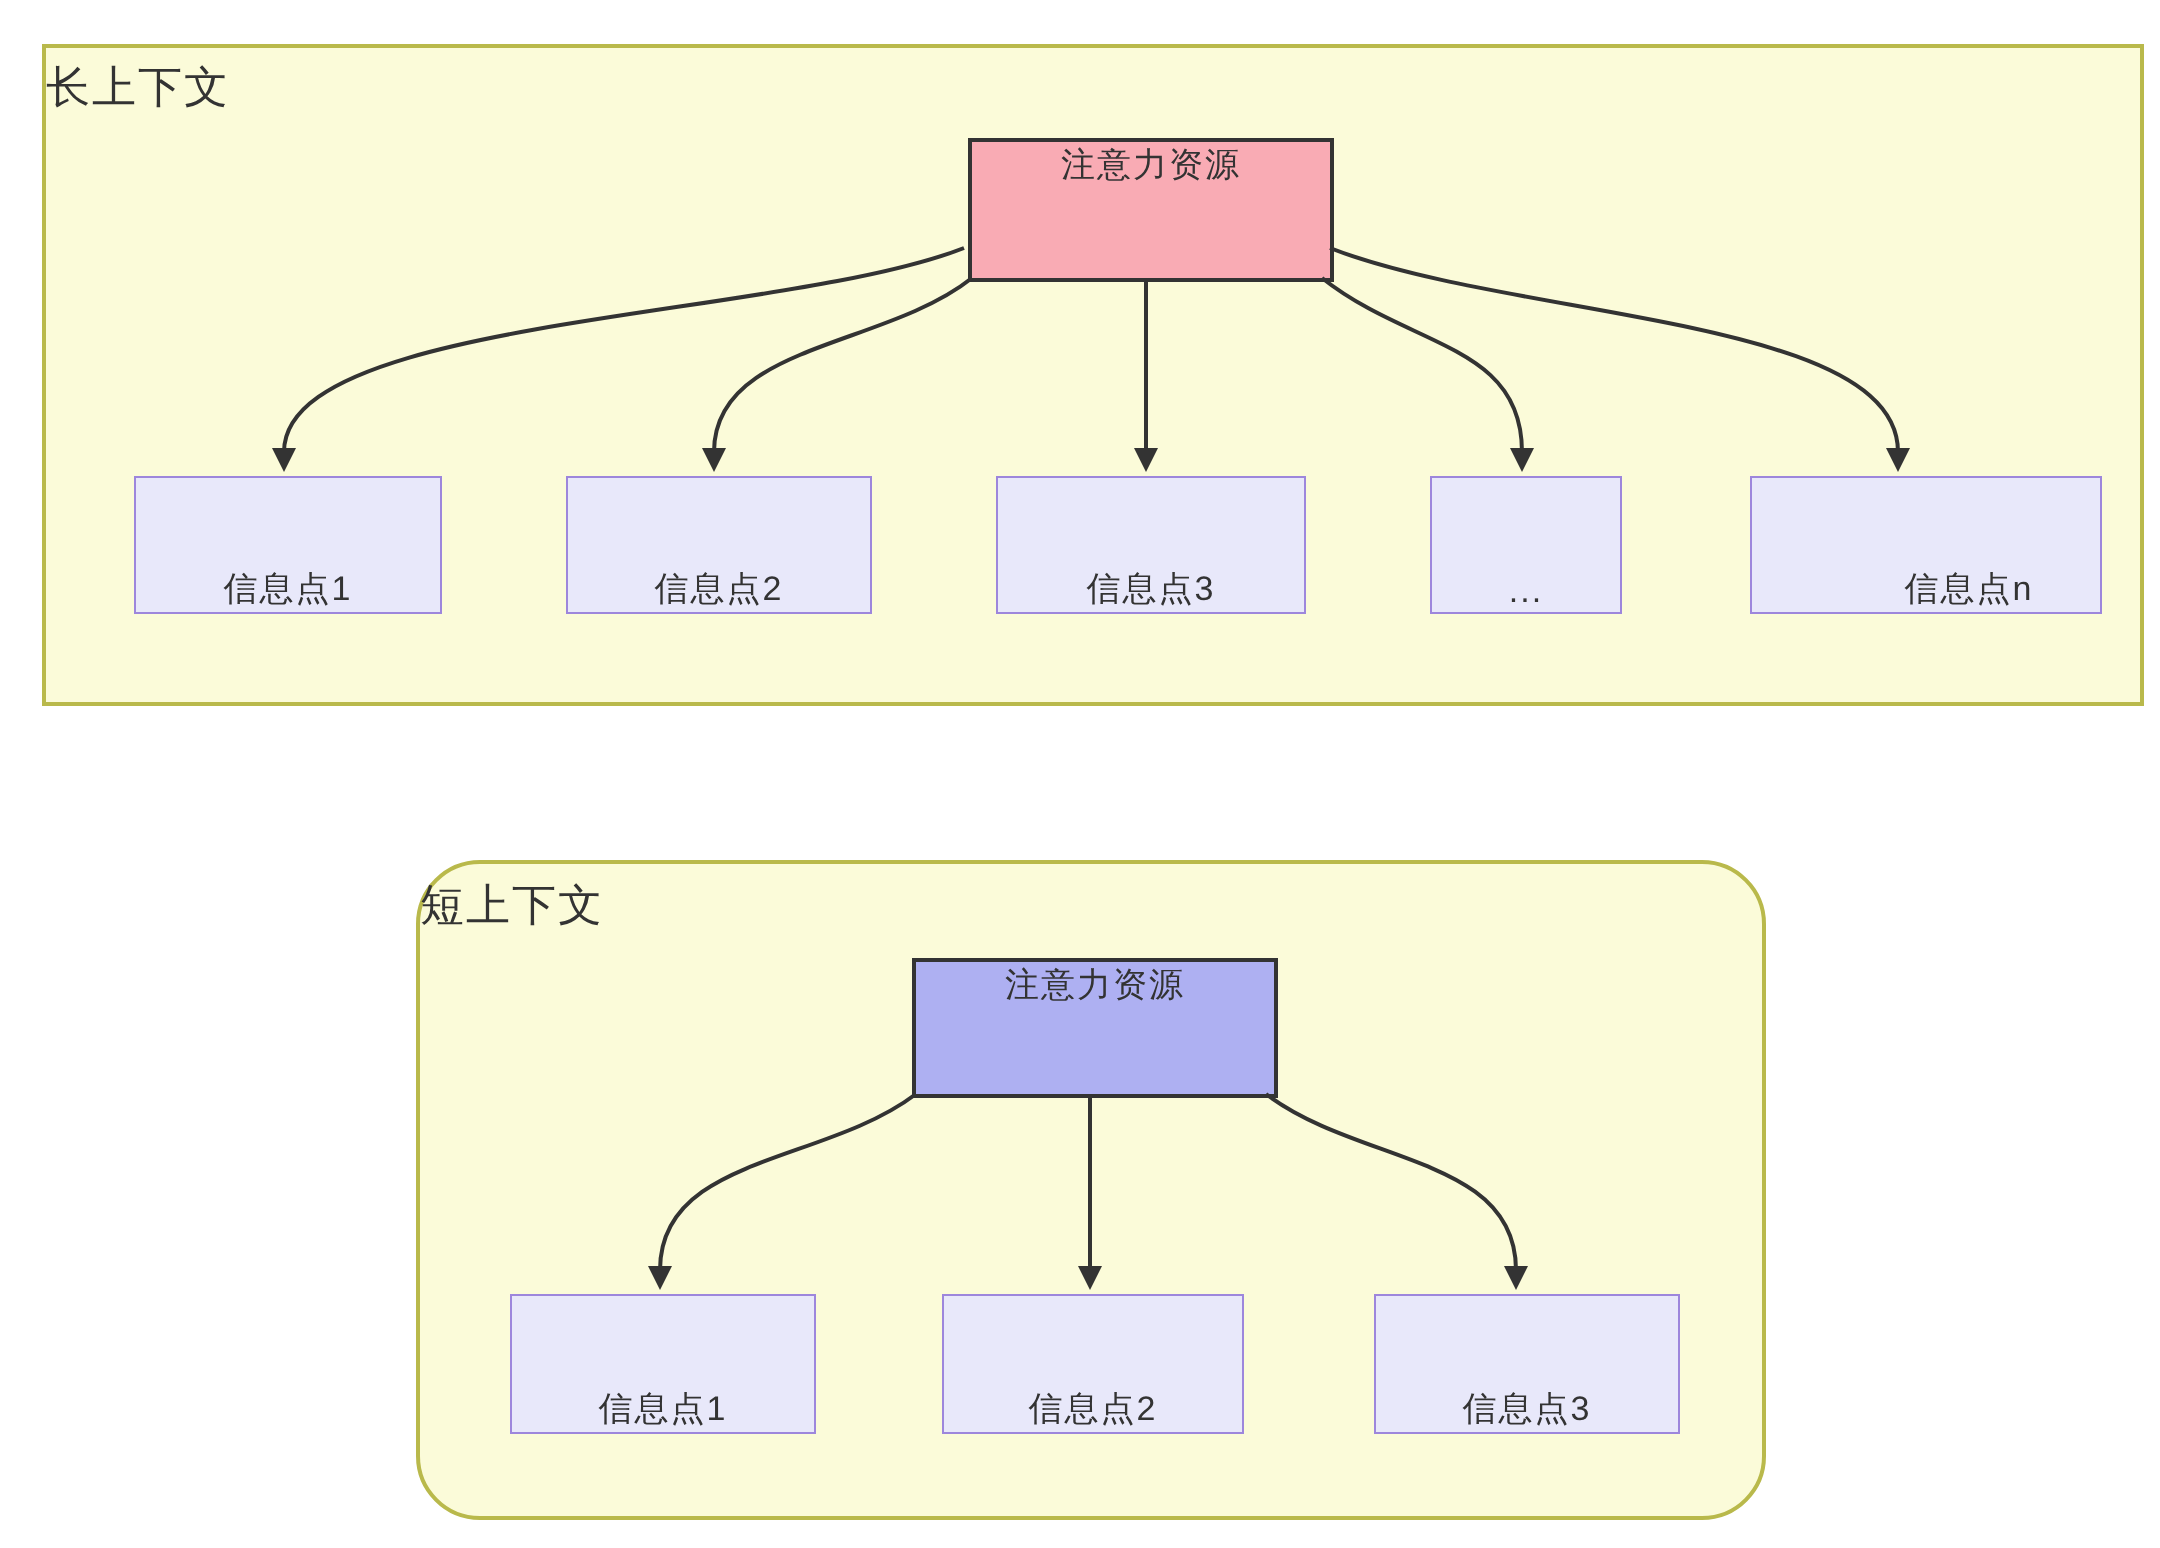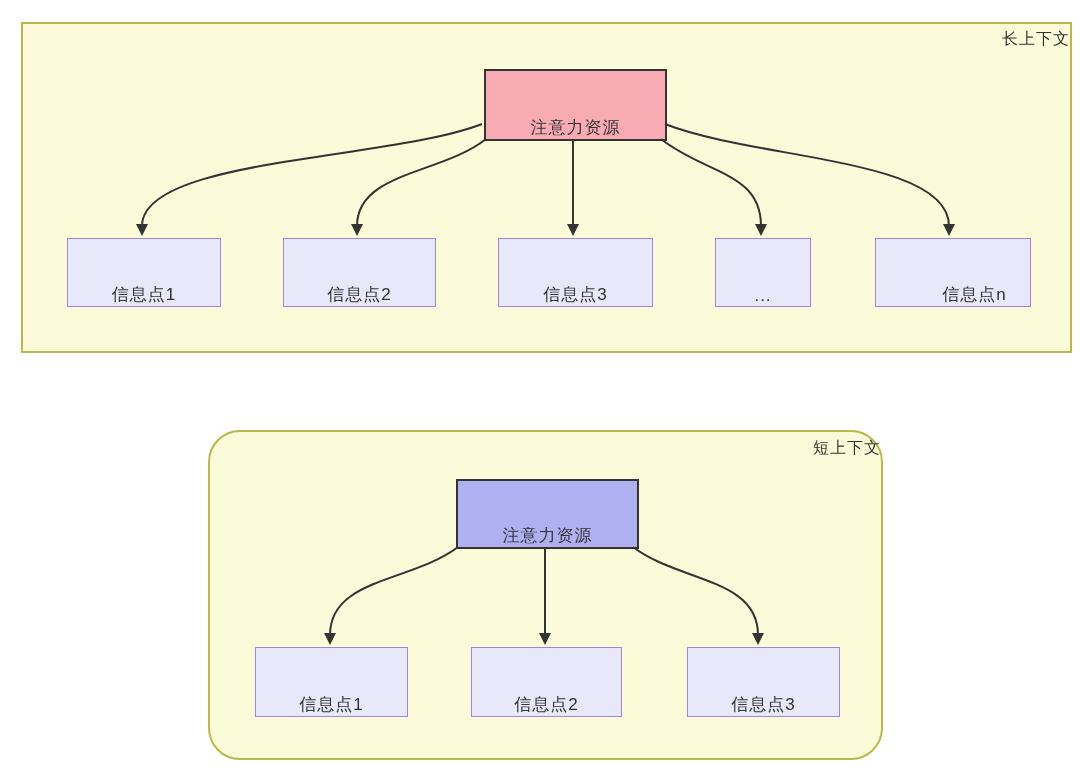--- a/index.html
+++ b/index.html
@@ -8,27 +8,27 @@
     font-family:"Liberation Sans","DejaVu Sans",sans-serif;color:#333;
     overflow:hidden;
   }
   .panel{
     position:absolute;
     background:var(--panel-bg,#fbfbd9);
     border:2px solid var(--panel-border,#b9b94b);
     box-sizing:border-box;
   }
   .panel-title{
-    position:absolute;left:0;right:0;text-align:right;
-    font-size:16px;color:var(--text,#333);letter-spacing:1px;
+    position:absolute;left:0;right:17px;text-align:left;
+    font-size:22px;color:var(--text,#333);letter-spacing:1px;
   }
   .source{
     position:absolute;box-sizing:border-box;
     border:2.5px solid var(--line,#333);
-    display:flex;align-items:flex-end;justify-content:center;
+    display:flex;align-items:flex-start;justify-content:center;
     font-size:17px;color:var(--text,#333);letter-spacing:1px;
   }
   .source.long{background:var(--source-long-fill,#f9abb4);}
   .source.short{background:var(--source-short-fill,#aeb0f2);}
   .node{
     position:absolute;box-sizing:border-box;
     background:var(--node-fill,#e8e8fa);
     border:1.5px solid var(--node-border,#9d86dc);
     display:flex;align-items:flex-end;justify-content:center;
     font-size:17px;color:var(--text,#333);letter-spacing:1px;
@@ -52,21 +52,21 @@
   </div>
   <div class="node" style="left:260px;top:214px;width:153px;height:69px;">
     <span>信息点2</span>
   </div>
   <div class="node" style="left:475px;top:214px;width:155px;height:69px;">
     <span>信息点3</span>
   </div>
   <div class="node" style="left:692px;top:214px;width:96px;height:69px;">
     <span>...</span>
   </div>
-  <div class="node" style="left:852px;top:214px;width:156px;height:69px;padding-left:43px;">
+  <div class="node" style="left:852px;top:214px;width:176px;height:69px;padding-left:43px;">
     <span>信息点n</span>
   </div>
 </div>
 
 <div class="panel" style="left:208px;top:430px;width:675px;height:330px;border-radius:32px;">
   <div class="panel-title" style="top:6px;">短上下文</div>
 
   <div class="source short" style="left:246px;top:47px;width:183px;height:70px;">
     <span>注意力资源</span>
   </div>

